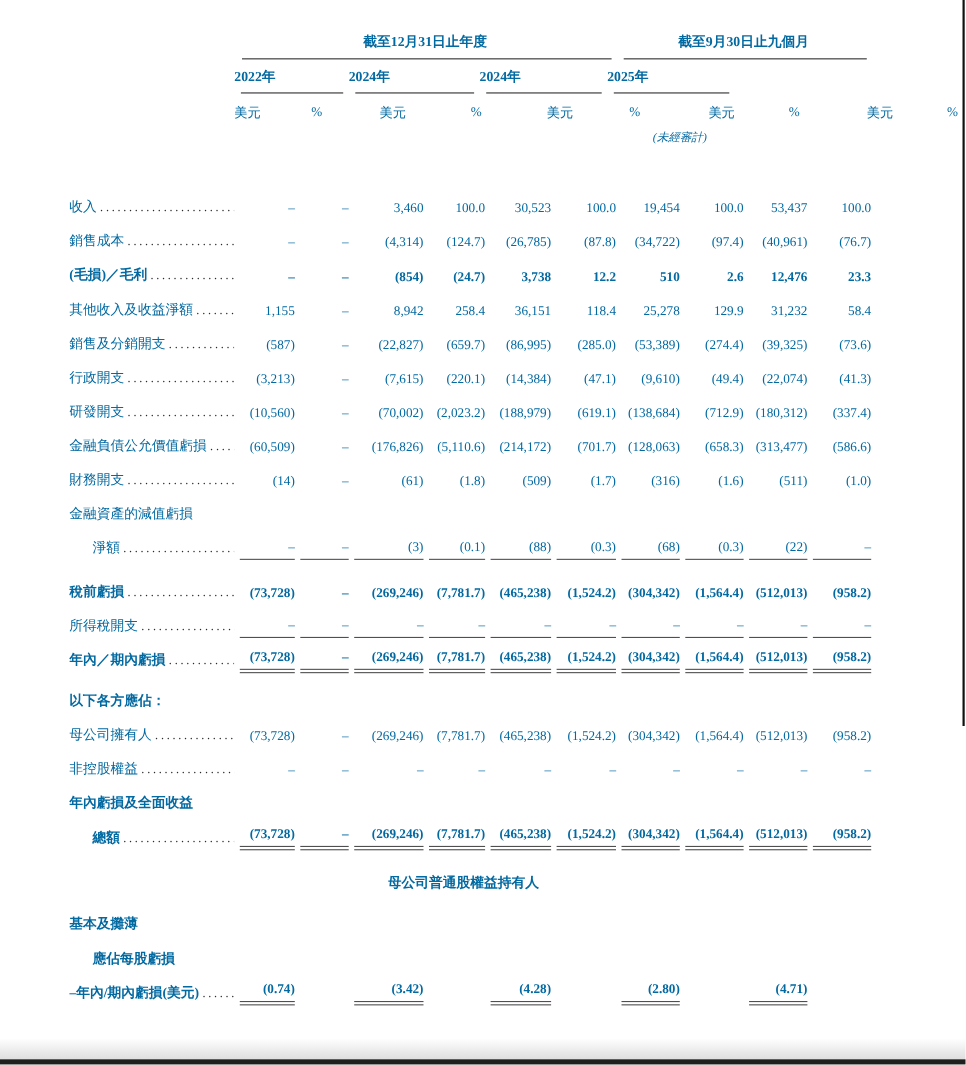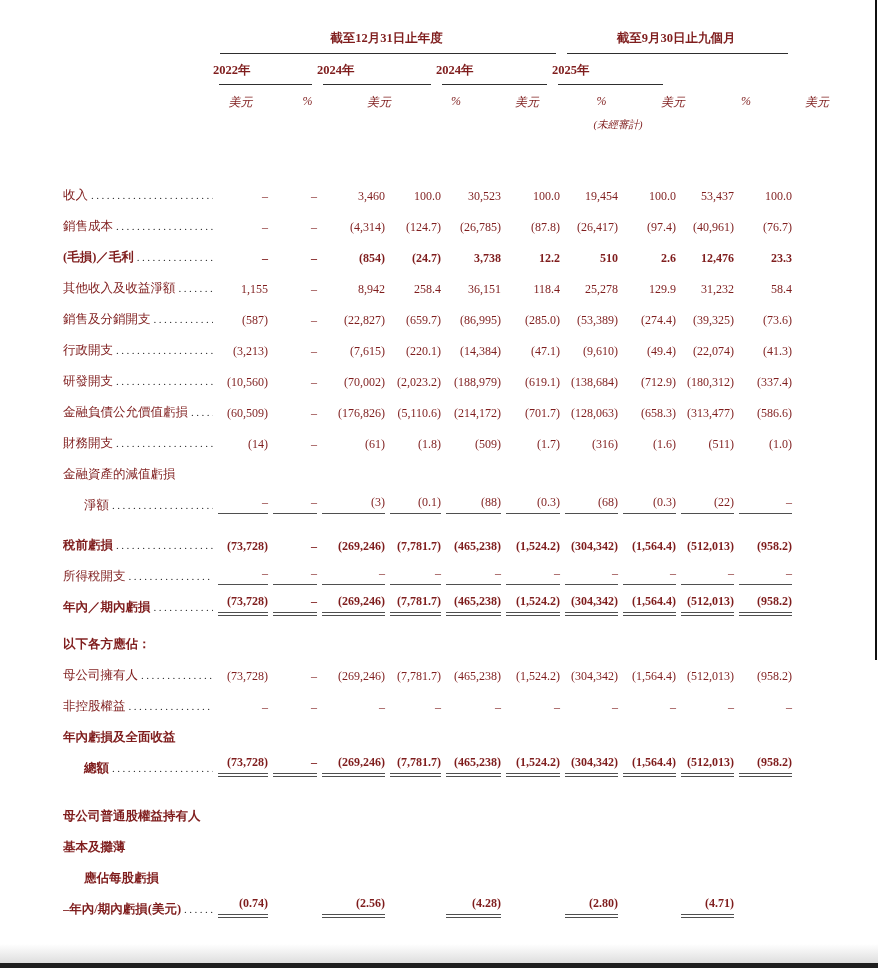--- a/index.html
+++ b/index.html
@@ -1,48 +1,48 @@
 <!DOCTYPE html>
 <html><head>
 <meta charset="utf-8">
 <style>
   html,body{margin:0;padding:0;background:#fff;}
   .page{position:relative;width:878px;height:968px;background:#fff;overflow:hidden;
-        font-family:"Liberation Serif","DejaVu Serif",serif;color:#7f1d1d;}
+        font-family:"Liberation Serif","DejaVu Serif",serif;color:#0369a1;}
   .table-wrap{position:absolute;left:63px;top:30px;width:729px;}
   .hrow{display:flex;}
   .col-label{width:150px;flex:none;}
   
   .w1{width:55px;flex:none}.w2{width:49px;flex:none}.w3{width:68px;flex:none}
   .w4{width:56px;flex:none}.w5{width:60px;flex:none}.w6{width:59px;flex:none}
   .w7{width:58px;flex:none}.w8{width:58px;flex:none}.w9{width:58px;flex:none}
   .w10{width:58px;flex:none}
   
   .group{position:relative;text-align:center;font-weight:bold;font-size:12.5px;padding-bottom:7px;}
   .g1{width:347px;flex:none}.g2{width:232px;flex:none}
   .group::after{content:"";position:absolute;left:7px;right:4px;bottom:0;border-bottom:1.5px solid #2e2e2e;}
   .year{position:relative;text-align:left;font-weight:bold;font-size:12.5px;padding:8px 0 6px 0;}
   .y1{width:104px;flex:none}.y2{width:124px;flex:none}.y3{width:119px;flex:none}
   .y4{width:116px;flex:none}.y5{width:116px;flex:none}
   .year::after{content:"";position:absolute;left:6px;right:5px;bottom:0;border-bottom:1.5px solid #2e2e2e;}
-  .sub{font-style:italic;font-size:12px;text-align:center;padding-top:9px;}
+  .sub{font-size:12px;text-align:left;padding-top:9px;}
   .sub.cur{padding-right:15px;}
   .sub.pct{padding-right:13px;}
   .note-unaudited{position:relative;height:22px;}
   .note-unaudited span{position:absolute;left:497px;width:116px;text-align:center;
         font-style:italic;font-size:10.5px;top:7px;}
   .note-units{position:relative;height:24px;}
   .note-units span{position:absolute;left:150px;width:579px;text-align:center;
         font-style:italic;font-size:10.5px;top:5px;transform:translateX(-32px);}
   
   .tbody{margin-top:40px;}
-  .row{display:flex;height:31px;align-items:flex-end;}
+  .row{display:flex;height:31px;align-items:center;}
   .row.gap-sm{margin-top:9px;}
   .row.gap-md{margin-top:6px;}
-  .row.gap-lg{margin-top:17px;}
+  .row.gap-lg{margin-top:17px;flex-direction:column;}
   .cell.label{display:flex;width:150px;flex:none;overflow:hidden;align-items:baseline;}
   .lbl{font-size:12.5px;white-space:nowrap;}
   .leader{flex:1;overflow:hidden;white-space:nowrap;font-size:11px;letter-spacing:2.5px;
           color:#2a2a2a;padding-left:3px;}
   .leader::after{content:"..........................................................";}
   .cell.num{padding-top:1px;}
   .val-box{display:block;margin-left:5px;text-align:right;font-size:12px;white-space:nowrap;}
   .row.bold .lbl,.row.bold .val-box{font-weight:bold;}
   .row.indent .lbl{padding-left:21px;}
   .u-s{border-bottom:1.4px solid #4f4f4f;padding-bottom:3px;}
@@ -149,21 +149,21 @@
     <div class="cell num w4">
             <span class="val-box">(124.7)</span>
           </div>
     <div class="cell num w5">
             <span class="val-box">(26,785)</span>
           </div>
     <div class="cell num w6">
             <span class="val-box">(87.8)</span>
           </div>
     <div class="cell num w7">
-            <span class="val-box">(26,417)</span>
+            <span class="val-box">(34,722)</span>
           </div>
     <div class="cell num w8">
             <span class="val-box">(97.4)</span>
           </div>
     <div class="cell num w9">
             <span class="val-box">(40,961)</span>
           </div>
     <div class="cell num w10">
             <span class="val-box">(76.7)</span>
           </div>
@@ -893,21 +893,21 @@
       <span class="lbl">–年內/期內虧損(美元)</span>
       <span class="leader"></span>
     </div>
     <div class="cell num w1">
             <span class="val-box u-d">(0.74)</span>
           </div>
     <div class="cell num w2">
             <span class="val-box"></span>
           </div>
     <div class="cell num w3">
-            <span class="val-box u-d">(2.56)</span>
+            <span class="val-box u-d">(3.42)</span>
           </div>
     <div class="cell num w4">
             <span class="val-box"></span>
           </div>
     <div class="cell num w5">
             <span class="val-box u-d">(4.28)</span>
           </div>
     <div class="cell num w6">
             <span class="val-box"></span>
           </div>

